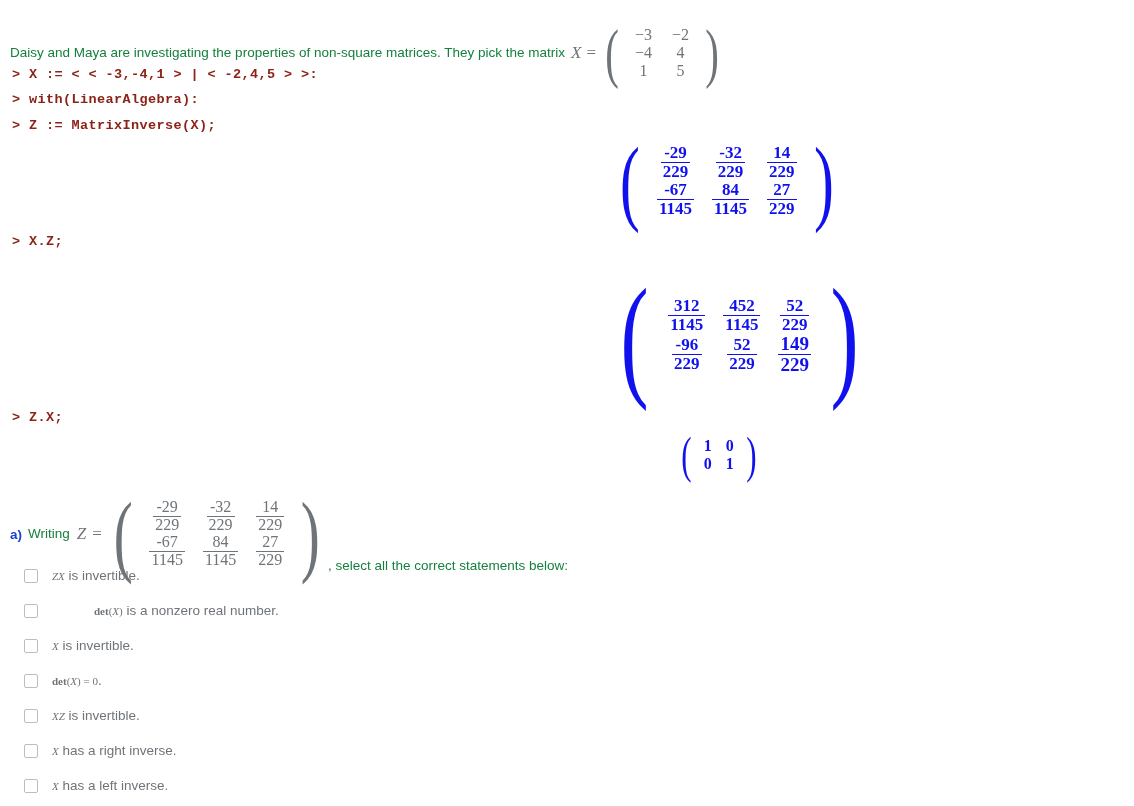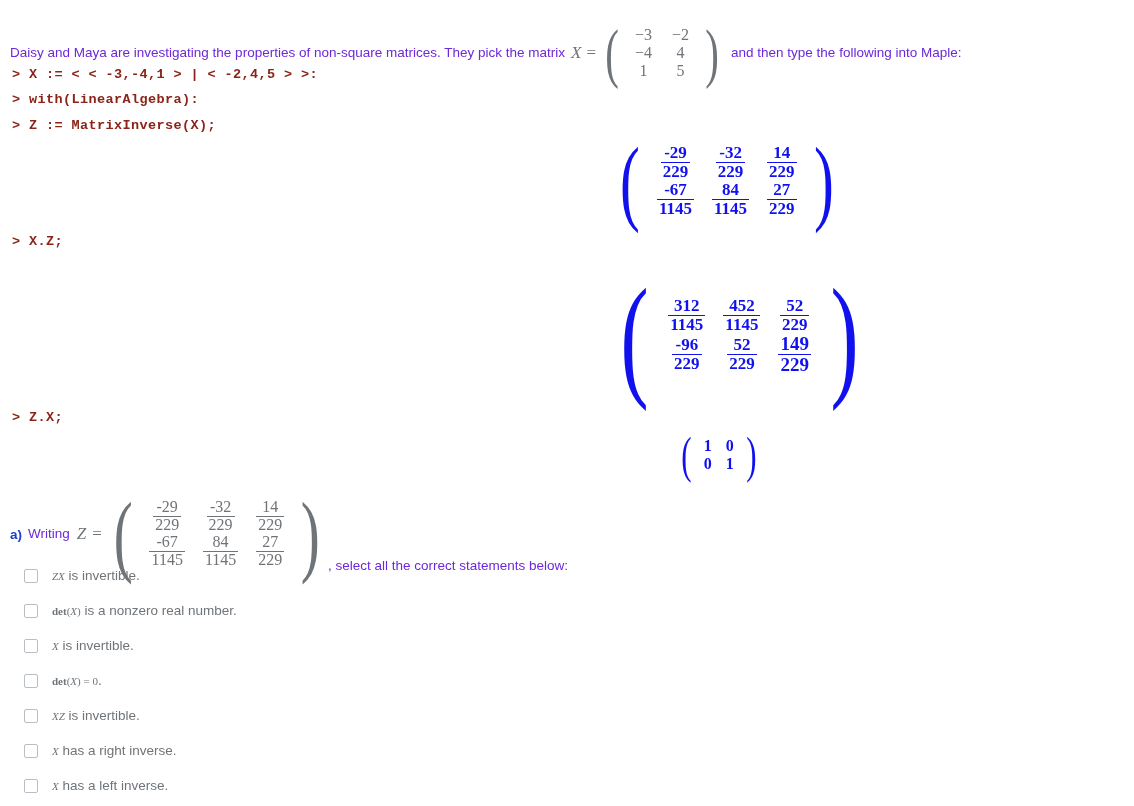--- a/index.html
+++ b/index.html
@@ -12,21 +12,21 @@
     height: 806px;
     position: relative;
     font-family: "Liberation Sans", sans-serif;
     color: #6f7479;
     overflow: hidden;
   }
 
   
   .prose {
     font-size: 13.5px;
-    color: #6d28d9;
+    color: #15803d;
     line-height: 1.4;
   }
 
   
   .math {
     font-family: "Liberation Serif", serif;
     font-style: italic;
     font-size: 17px;
     color: #6f7479;
   }
@@ -151,21 +151,20 @@
             <span class="mat-cell" style="padding: 0px 10px; font-size: 16px; font-family: &quot;Liberation Serif&quot;, serif;">−4</span>
             <span class="mat-cell" style="padding: 0px 10px; font-size: 16px; font-family: &quot;Liberation Serif&quot;, serif;">4</span>
           </span>
           <span class="mat-row">
             <span class="mat-cell" style="padding: 0px 10px; font-size: 16px; font-family: &quot;Liberation Serif&quot;, serif;">1</span>
             <span class="mat-cell" style="padding: 0px 10px; font-size: 16px; font-family: &quot;Liberation Serif&quot;, serif;">5</span>
           </span>
         </span>
         <span class="paren paren-r" style="font-size: 66px; transform: scaleX(0.62);">)</span>
       </span></span>
-  <span class="prose" style="margin-left:8px;">and then type the following into Maple:</span>
 </div>
 
 <div class="maple abs" style="left:12px; top:67px;">&gt; X := &lt; &lt; -3,-4,1 &gt; | &lt; -2,4,5 &gt; &gt;:</div>
 <div class="maple abs" style="left:12px; top:92px;">&gt; with(LinearAlgebra):</div>
 <div class="maple abs" style="left:12px; top:118px;">&gt; Z := MatrixInverse(X);</div>
 
 <div class="abs" id="matrix-z-slot" style="left:614px; top:133px;"><span class="matrix out-blue">
       <span class="paren paren-l" style="font-size: 96px; transform: scaleX(0.62);">(</span>
       <span class="mat-body">
         <span class="mat-row">
@@ -240,21 +239,21 @@
         <span class="paren paren-r" style="font-size: 92px; transform: scaleX(0.62);">)</span>
       </span></span>
   <span class="prose" style="align-self:flex-end; padding-bottom:4px; margin-left:2px;">, select all the correct statements below:</span>
 </div>
 
 <div id="options-slot">
     <div class="check-row" style="top: 568px;">
       <span class="checkbox"></span>
       <span class="check-label"><span class="math">ZX</span><span> is invertible.</span></span>
     </div>
-    <div class="check-row" style="top: 603px;">
+    <div class="check-row" style="top: 603px; gap: 42px;">
       <span class="checkbox"></span>
       <span class="check-label"><span><span class="math-up" style="font-weight: bold;">det</span><span class="math-up">(<i style="font-family:'Liberation Serif',serif;">X</i>)</span></span><span> is a nonzero real number.</span></span>
     </div>
     <div class="check-row" style="top: 638px;">
       <span class="checkbox"></span>
       <span class="check-label"><span class="math">X</span><span> is invertible.</span></span>
     </div>
     <div class="check-row" style="top: 673px;">
       <span class="checkbox"></span>
       <span class="check-label"><span><span class="math-up" style="font-weight: bold;">det</span><span class="math-up">(<i style="font-family:'Liberation Serif',serif;">X</i>) = 0</span></span><span>.</span></span>

